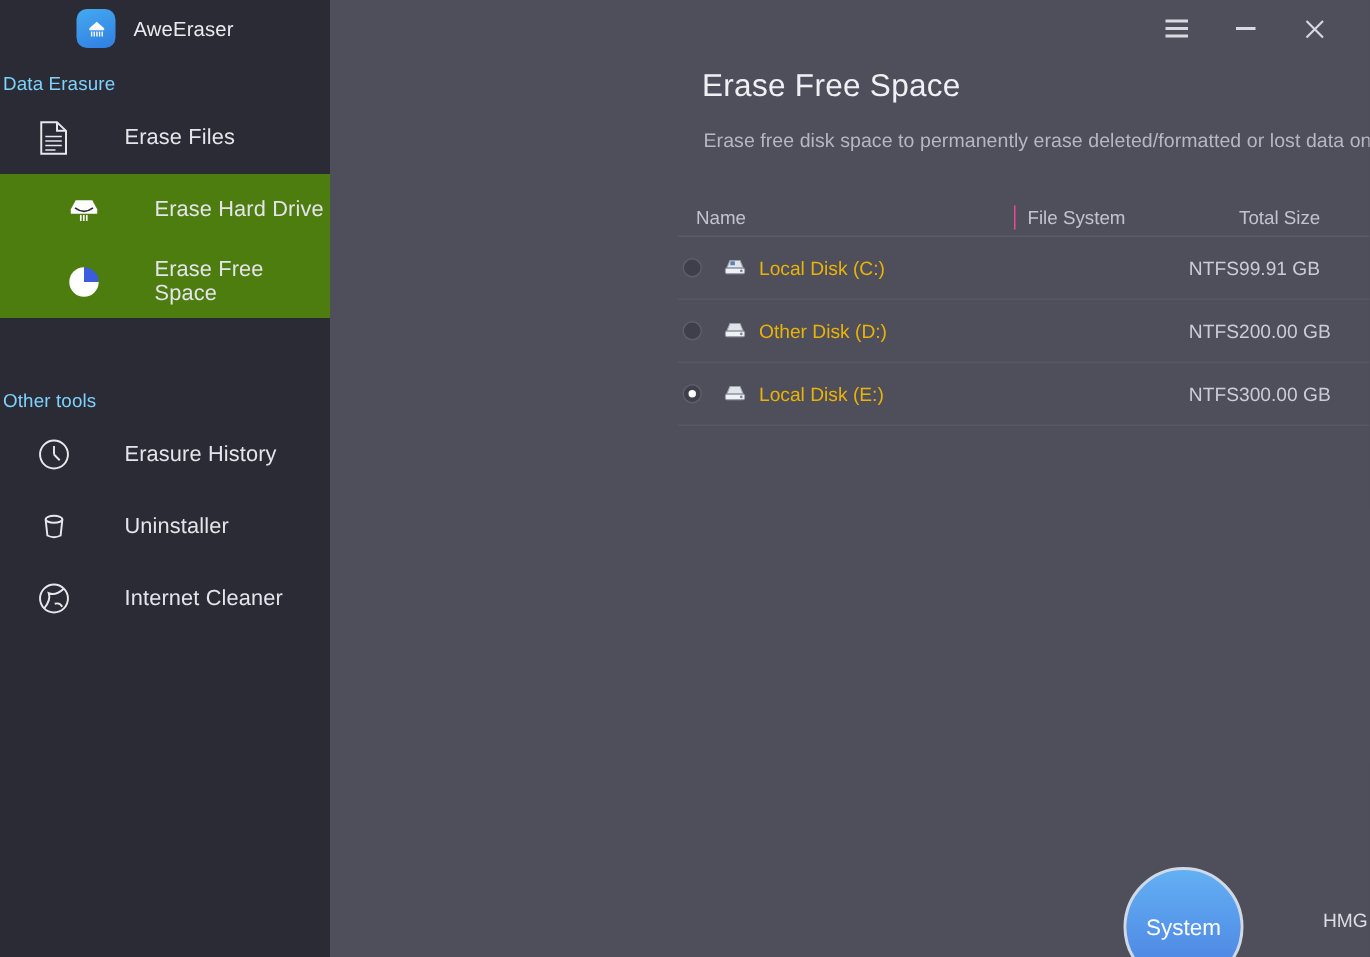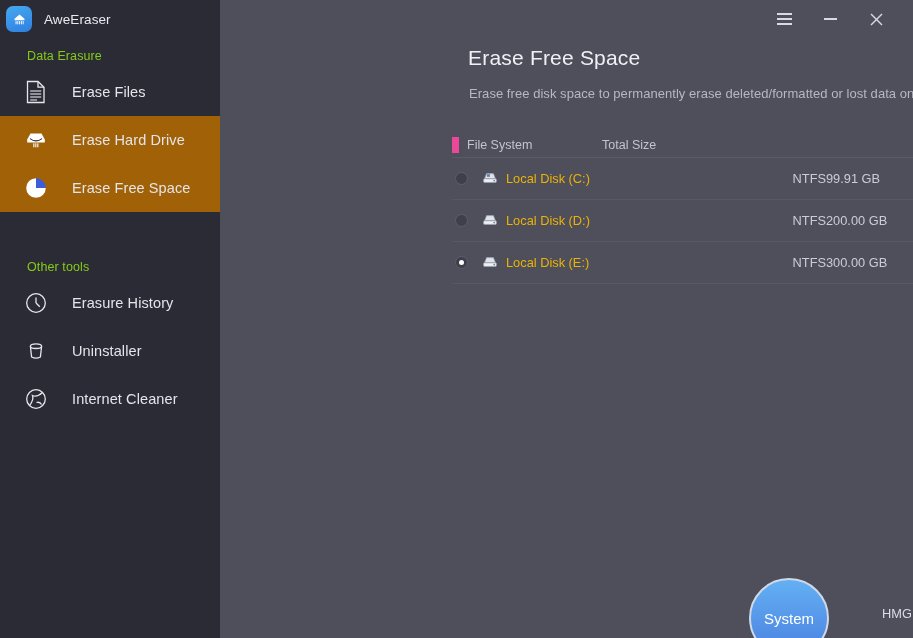--- a/index.html
+++ b/index.html
@@ -18,58 +18,59 @@
   
   #sidebar {
     width: 220px; height: 638px;
     background: #2b2b36;
     position: relative;
     flex: 0 0 220px;
   }
   .brand {
     height: 38px;
     display: flex; align-items: center;
-    padding-left: 6px;
+    padding-left: 25px;
+    margin-left: 26px;
   }
   .brand-logo {
     width: 26px; height: 26px;
     border-radius: 7px;
     background: linear-gradient(160deg, #45a9f0 0%, #2f7fe0 100%);
     display: flex; align-items: center; justify-content: center;
     flex: 0 0 26px;
   }
   .brand-name {
     margin-left: 12px;
     color: #e9e9ef;
     font-size: 13.5px;
     letter-spacing: .1px;
   }
   .section-label {
-    color: #84cc16;
+    color: #7dd3fc;
     font-size: 12.5px;
-    padding-left: 27px;
+    padding-left: 2px;
     margin-top: 11px;
     margin-bottom: 5px;
     letter-spacing: .1px;
   }
   .nav-group { position: relative; }
-  .nav-group.highlighted { background: #a16207; }
+  .nav-group.highlighted { background: #4d7c0f; padding-left: 20px; }
   .nav-item {
     height: 48px;
     display: flex; align-items: center;
     padding-left: 22px;
     cursor: default;
   }
   .nav-icon {
     width: 28px; height: 28px;
     flex: 0 0 28px;
     display: flex; align-items: center; justify-content: center;
   }
   .nav-label {
-    margin-left: 22px;
+    margin-left: 33px;
     color: #e4e4ea;
     font-size: 14.5px;
     letter-spacing: .1px;
   }
 
   
   #main {
     flex: 1 1 auto;
     position: relative;
     background: #4f4f5b;
@@ -123,21 +124,21 @@
     width: 681px;
   }
   .thead {
     height: 25px;
     display: flex; align-items: center;
     border-bottom: 1px solid #5b5b68;
     color: #c3c3cd;
     font-size: 12.5px;
   }
   .thead .col-name   { width: 224px; padding-left: 12px; }
-  .thead .col-fs     { width: 150px; border-left: 7px solid #ec4899; padding-left: 8px; height: 16px; line-height: 16px;}
+  .thead .col-fs     { width: 150px; border-left: 1px solid #ec4899; padding-left: 8px; height: 16px; line-height: 16px;}
   .thead .col-total  { width: 110px; }
   .trow {
     height: 42px;
     display: flex; align-items: center;
     border-bottom: 1px solid #585865;
     font-size: 12.8px;
     color: #ccccd6;
   }
   .trow .cell-name {
     width: 224px;
@@ -309,20 +310,21 @@
         </svg>
       </div>
     </div>
 
     <div class="page-title">Erase Free Space</div>
     <div class="page-desc">Erase free disk space to permanently erase deleted/formatted or lost data on the hard drive/device.</div>
 
     <div id="table">
 
       <div class="thead">
+        <div class="col-name">Name</div>
         <div class="col-fs">File System</div>
         <div class="col-total">Total Size</div>
 
       </div>
 
       <div class="trow">
         <div class="cell-name">
           <span class="radio"></span>
           <span class="disk-icon">
             <svg width="16" height="15" viewBox="0 0 16 15" aria-hidden="true">
@@ -342,21 +344,21 @@
       <div class="trow">
         <div class="cell-name">
           <span class="radio"></span>
           <span class="disk-icon">
             <svg width="16" height="15" viewBox="0 0 16 15" aria-hidden="true">
               <path d="M2.6 7.5 L4.6 2.6 H11.4 L13.4 7.5 Z" fill="#dfe3ea" stroke="#9aa0ac" stroke-width=".7"></path>
               <rect x="1.6" y="7.8" width="12.8" height="3.6" rx="1" fill="#eef1f5" stroke="#9aa0ac" stroke-width=".7"></rect>
               <circle cx="12.2" cy="9.6" r=".9" fill="#7b8698"></circle>
             </svg>
           </span>
-          <span class="disk-name">Local Disk (D:)</span>
+          <span class="disk-name">Other Disk (D:)</span>
         </div>
         <div class="cell-fs">NTFS</div>
         <div class="cell-total">200.00 GB</div>
 
       </div>
 
       <div class="trow">
         <div class="cell-name">
           <span class="radio on"></span>
           <span class="disk-icon">

